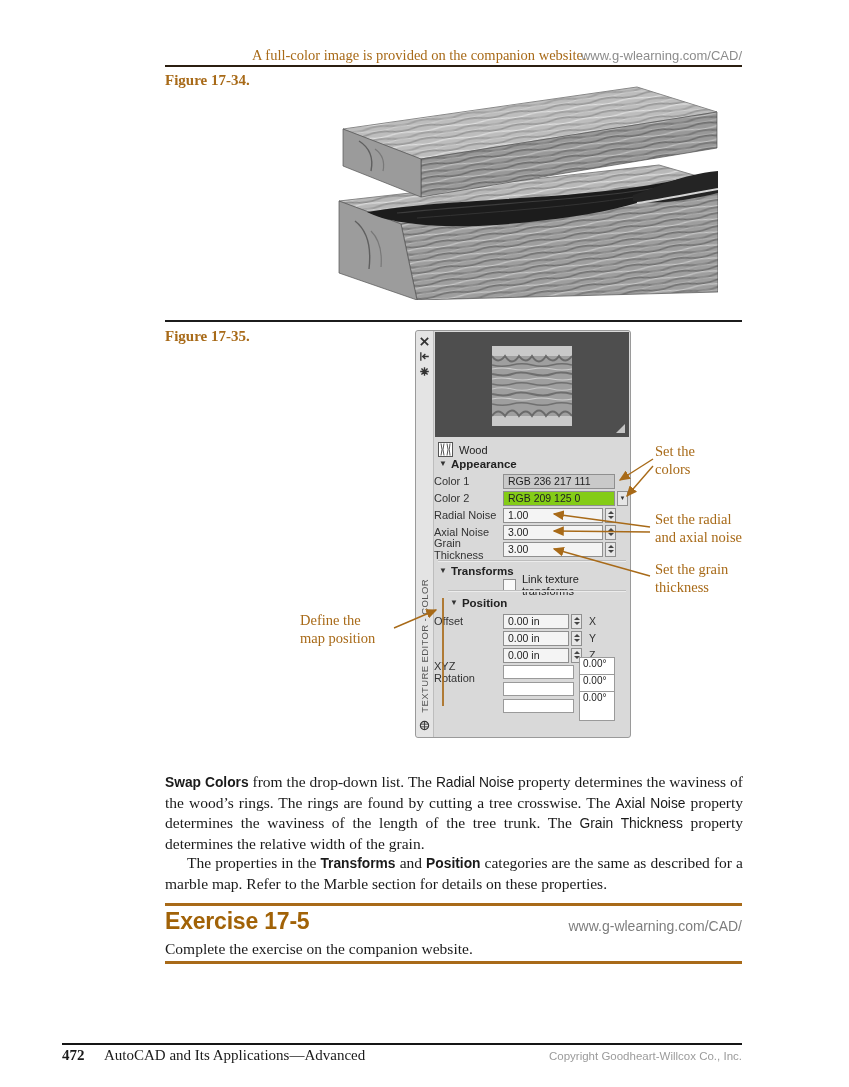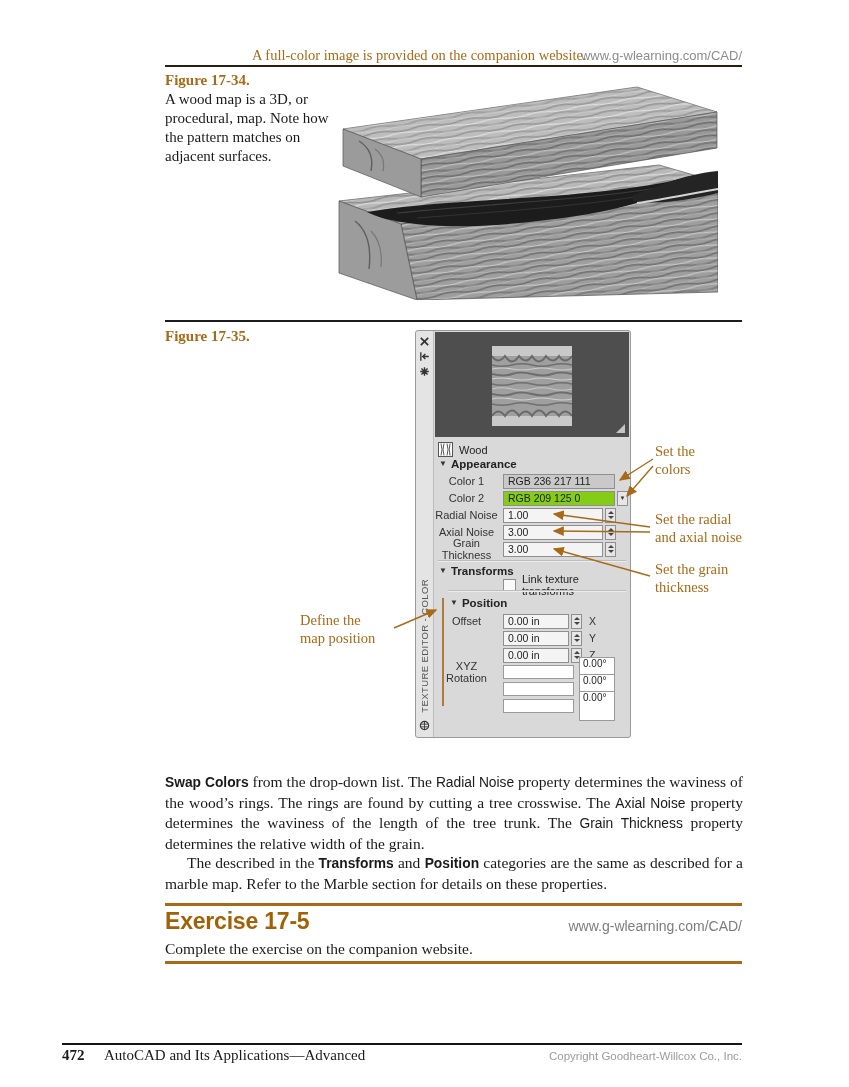--- a/index.html
+++ b/index.html
@@ -36,21 +36,21 @@
   #preview svg{position:absolute;left:50%;top:14px;margin-left:-40px;}
   #resize-corner{position:absolute;right:4px;bottom:4px;width:0;height:0;
          border-left:9px solid transparent;border-bottom:9px solid #c4c4c4;}
   #maprow{position:absolute;left:4px;top:111px;height:15px;display:flex;align-items:center;gap:6px;}
   .sechdr{position:absolute;left:5px;display:flex;align-items:center;gap:4px;font-weight:bold;font-size:11.5px;}
   .tri{font-size:8px;color:#333;line-height:8px;}
   #hdr-appearance{top:127px;}
   #hdr-transforms{top:564px;left:5px;top:234px;}
   #hdr-position{top:266px;left:16px;}
   .prow{position:absolute;left:0;height:16px;display:flex;align-items:center;}
-  .plabel{width:65px;text-align:center;margin-right:4px;font-size:11px;color:#333;flex:none;}
+  .plabel{width:65px;text-align:left;margin-right:4px;font-size:11px;color:#333;flex:none;}
   .cfield{width:106px;height:13px;border:1px solid #8f8f8f;background:#c9c9c9;
           font-size:10.5px;padding:0 0 0 4px;line-height:13px;flex:none;}
   .cfield.sel{background:#84cc16;}
   .combo{width:9px;height:13px;border:1px solid #8f8f8f;background:#e6e6e6;margin-left:2px;
          display:flex;align-items:center;justify-content:center;flex:none;}
   .combo .tri{font-size:6px;}
   .nfield{width:94px;height:13px;border:1px solid #8f8f8f;background:#f4f4f4;
           font-size:10.5px;padding:0 0 0 4px;line-height:13px;flex:none;}
   .spin{width:9px;height:13px;border:1px solid #8f8f8f;background:#e6e6e6;margin-left:2px;flex:none;
         display:flex;flex-direction:column;align-items:center;justify-content:center;gap:2px;}
@@ -105,21 +105,20 @@
 <body>
 
 <div id="page">
 
   <div class="abs hdr-note">A full-color image is provided on the companion website.</div>
   <div class="abs hdr-url">www.g-wlearning.com/CAD/</div>
   <div class="abs hdr-rule"></div>
 
   <div class="abs figcap" id="figcap34">
     <span class="figlabel">Figure 17-34.</span><br>
-    <span>A wood map is a 3D, or procedural, map. Note how the pattern matches on adjacent surfaces.</span>
   </div>
 
   <svg class="abs fig34-img" width="381" height="215" viewBox="0 0 381 215">
     <defs>
       <pattern id="wg" width="46" height="13" patternUnits="userSpaceOnUse" patternTransform="rotate(-8.5)">
         <rect width="46" height="13" fill="#ababab"></rect>
         <path d="M0,2 q12,2.4 23,0 t23,0" stroke="#767676" stroke-width="1.6" fill="none"></path>
         <path d="M0,5.6 q10,-2 23,0 t23,0" stroke="#d8d8d8" stroke-width="1.1" fill="none"></path>
         <path d="M0,9.3 q14,2.6 23,0 t23,0" stroke="#878787" stroke-width="2.2" fill="none"></path>
         <path d="M0,12 q9,-1.8 23,0 t23,0" stroke="#c6c6c6" stroke-width="1" fill="none"></path>
@@ -336,21 +335,21 @@
       <line x1="650" y1="527" x2="554" y2="514" marker-end="url(#ah)"></line>
       <line x1="650" y1="532" x2="554" y2="531" marker-end="url(#ah)"></line>
       <line x1="650" y1="576" x2="554" y2="549" marker-end="url(#ah)"></line>
       <line x1="394" y1="628" x2="436" y2="610" marker-end="url(#ah)"></line>
       <line x1="443" y1="598" x2="443" y2="706" stroke-width="1.7"></line>
     </g>
   </svg>
 
   <div class="abs" id="bodytext">
     <p><span class="uibold">Swap Colors</span><span> from the drop-down list. The </span><span class="uisans">Radial Noise</span><span> property determines the waviness of the wood’s rings. The rings are found by cutting a tree crosswise. The </span><span class="uisans">Axial Noise</span><span> property determines the waviness of the length of the tree trunk. The </span><span class="uisans">Grain Thickness</span><span> property determines the relative width of the grain.</span></p>
-    <p class="p2"><span>The described in the </span><span class="uibold">Transforms</span><span> and </span><span class="uibold">Position</span><span> categories are the same as described for a marble map. Refer to the Marble section for details on these properties.</span></p>
+    <p class="p2"><span>The properties in the </span><span class="uibold">Transforms</span><span> and </span><span class="uibold">Position</span><span> categories are the same as described for a marble map. Refer to the Marble section for details on these properties.</span></p>
   </div>
 
   <div class="abs ex-rule-top"></div>
   <div class="abs" id="ex-title">Exercise 17-5</div>
   <div class="abs" id="ex-url">www.g-wlearning.com/CAD/</div>
   <div class="abs" id="ex-text">Complete the exercise on the companion website.</div>
   <div class="abs ex-rule-bot"></div>
 
   <div class="abs ft-rule"></div>
   <div class="abs" id="ft-num">472</div>

